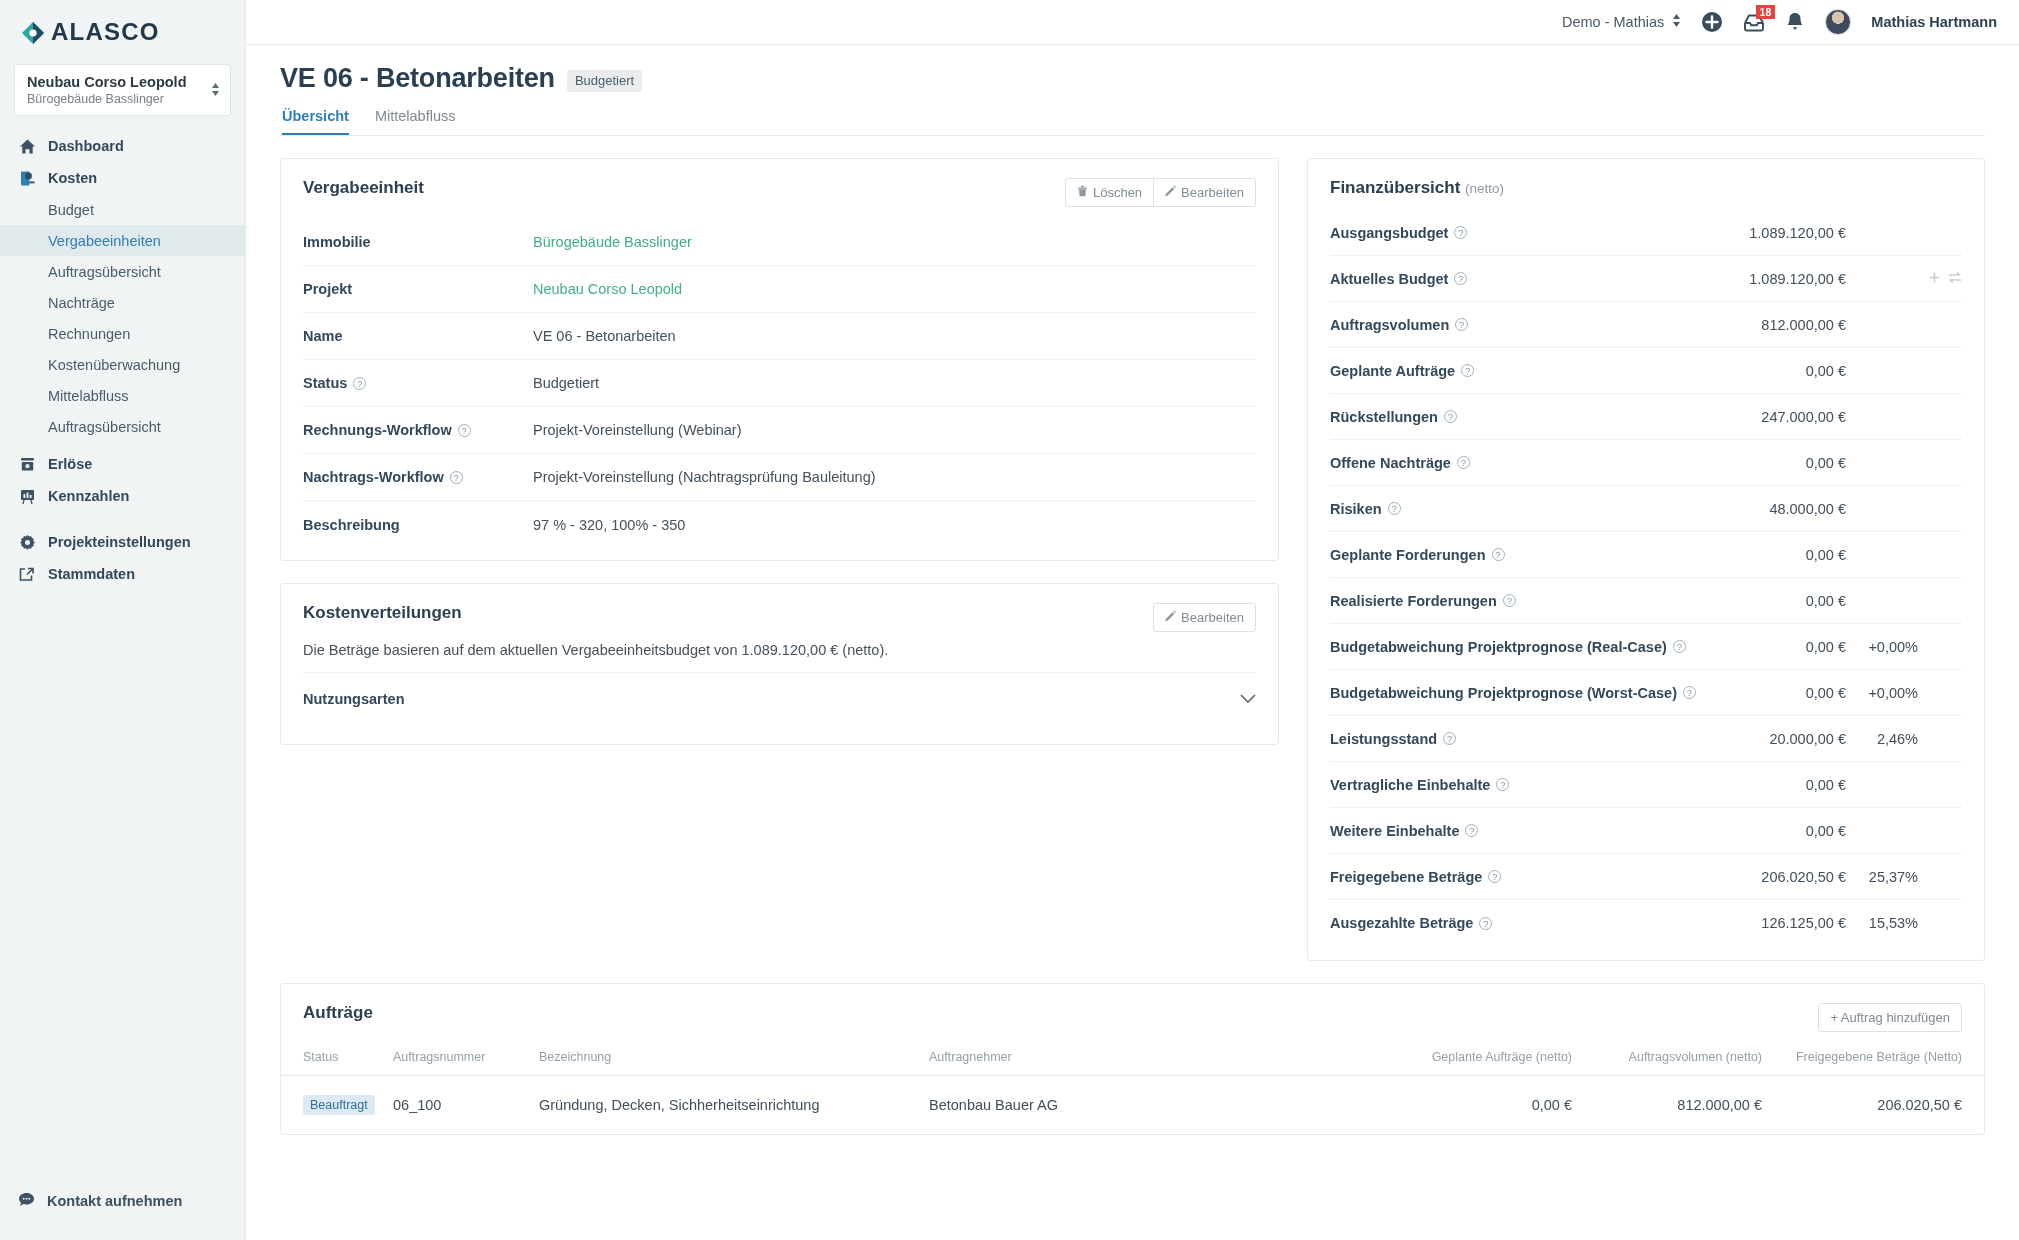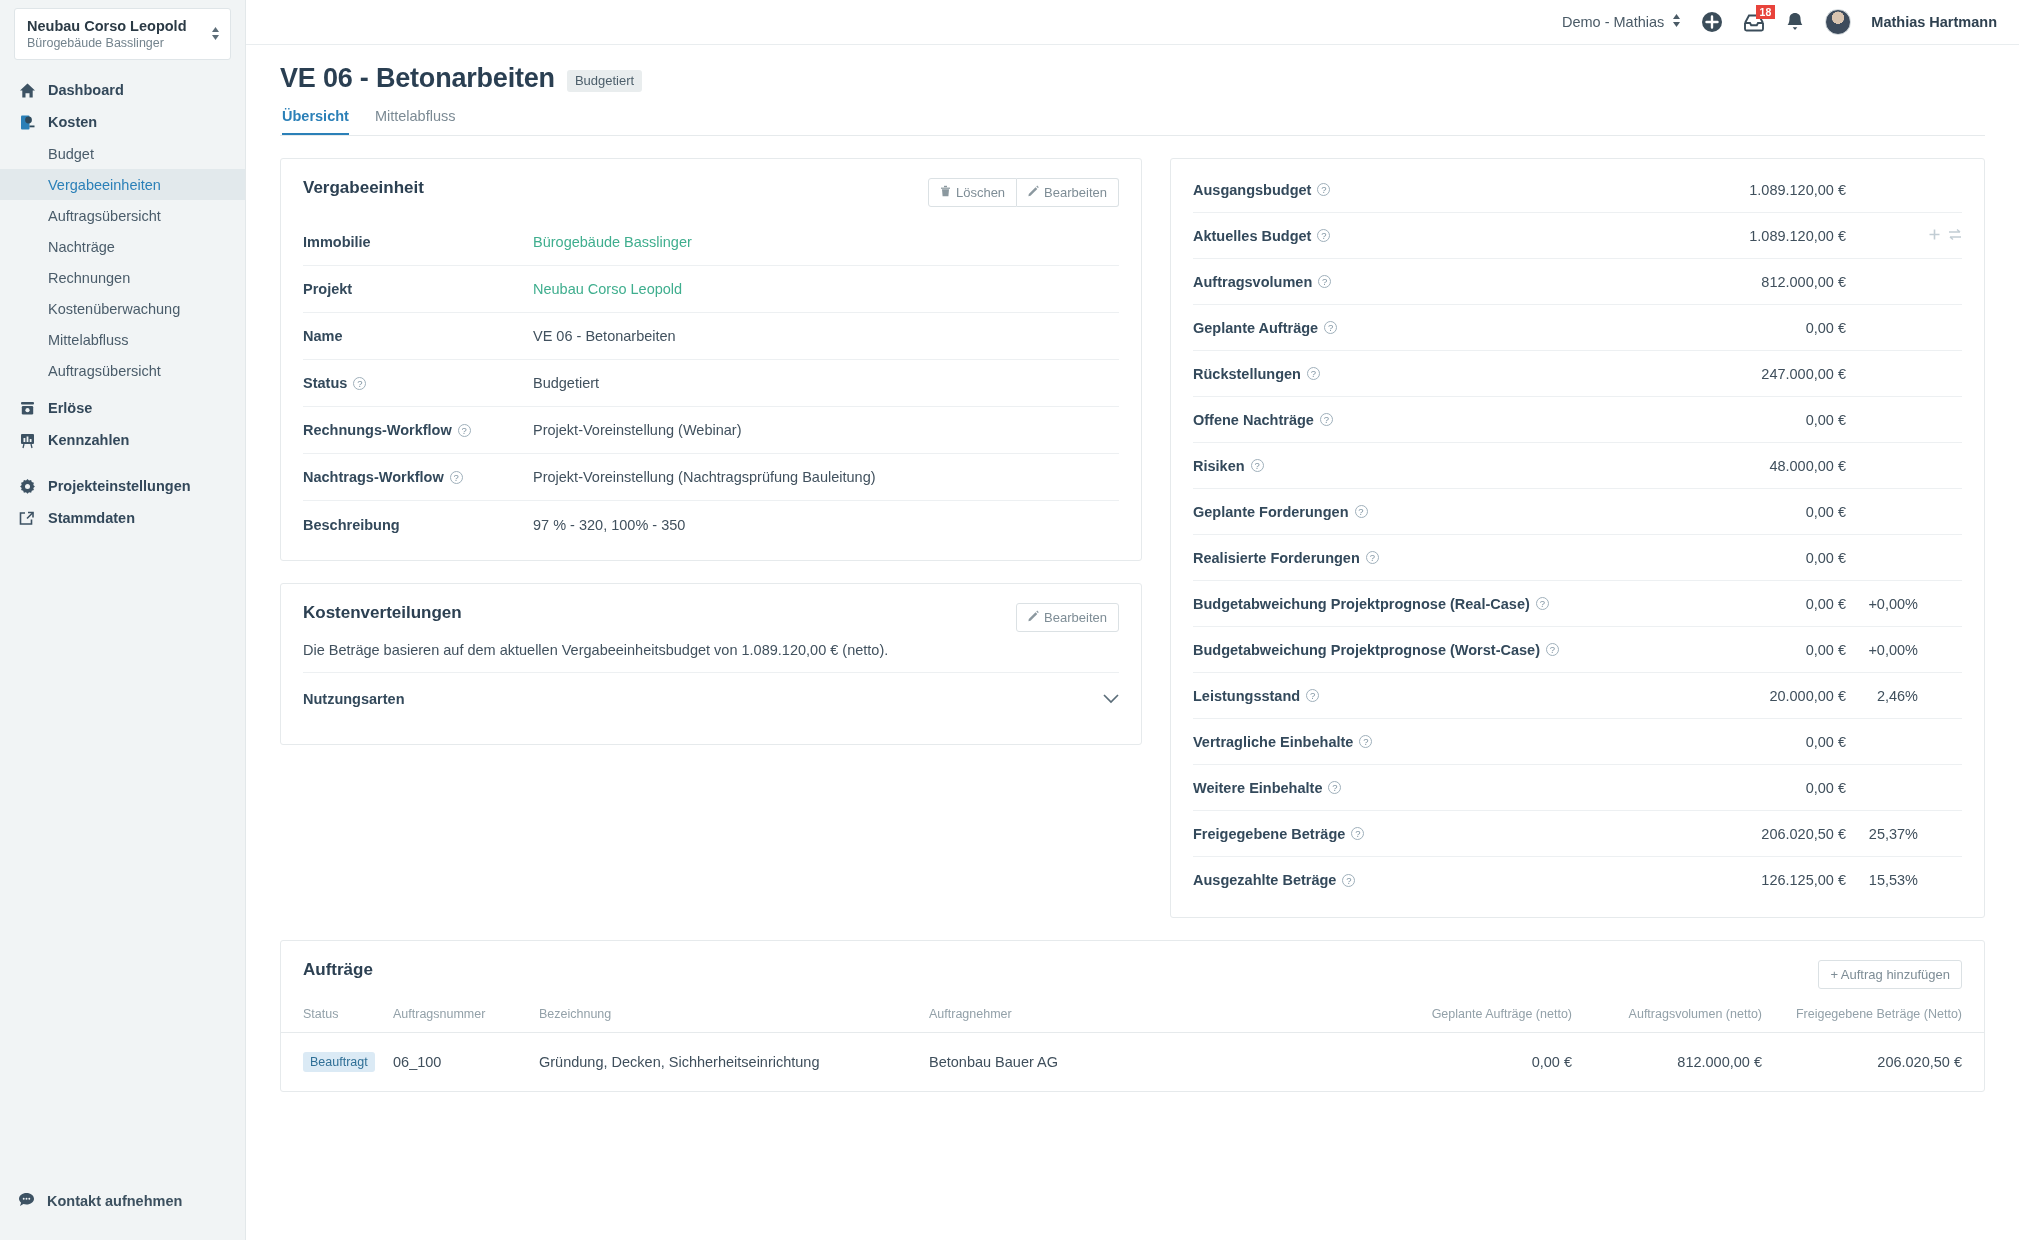--- a/index.html
+++ b/index.html
@@ -89,21 +89,21 @@
   .page-title { font-size: 27px; font-weight:bold; color:#2a3f52; letter-spacing:-0.2px; }
   .pill {
     background:#e9edee; color:#4d5f6b; font-size:13px;
     padding: 3px 8px 4px 8px; border-radius:3px; margin-top:5px;
   }
   .tabs { display:flex; gap:26px; margin-top:14px; border-bottom:1px solid #e6eaec; padding-left:2px; }
   .tab { font-size:14.5px; padding-bottom:9px; color:#7b8a94; cursor:pointer; }
   .tab.active { color:#2b80b8; font-weight:bold; border-bottom:2px solid #2b80b8; }
 
   .cols { display:flex; gap:28px; padding: 22px 34px 0 34px; align-items:flex-start; }
-  .col-l { width: 862px; }
+  .col-l { width: 999px; }
   .col-r { flex:1; }
 
   .card {
     border:1px solid #e6eaec; border-radius:3px; background:#fff;
     margin-bottom: 22px;
   }
   .card-head {
     display:flex; align-items:flex-start; justify-content:space-between;
     padding: 19px 22px 4px 22px;
   }
@@ -173,20 +173,30 @@
     background:#dbeaf5; color:#2f6f96; font-size:12.5px;
     padding:3px 7px; border-radius:3px; display:inline-block;
   }
 </style>
 </head>
 <body>
 
 <div class="app">
 
   <aside class="sidebar">
+    <div class="logo-wrap">
+      <span class="logo-mark">
+        <svg viewBox="0 0 26 26" width="26" height="26">
+          <path d="M2 14 L13 3 L24 14 L13 25 Z" fill="#2aa8a8"></path>
+          <path d="M13 3 L24 14 L13 25 Z" fill="#1f4b63"></path>
+          <circle cx="13" cy="14" r="3.6" fill="#ffffff"></circle>
+        </svg>
+      </span>
+      <span class="logo-text">ALASCO</span>
+    </div>
 
     <div class="project-select">
       <div>
         <div class="ps-name">Neubau Corso Leopold</div>
         <div class="ps-sub">Bürogebäude Basslinger</div>
       </div>
       <span class="ps-chevrons">
         <svg width="9" height="13" viewBox="0 0 9 13">
             <path d="M4.5 0 L8 5 L1 5 Z" fill="#5d6d78"></path>
             <path d="M4.5 13 L1 8 L8 8 Z" fill="#5d6d78"></path>
@@ -455,20 +465,26 @@
                 <svg width="16" height="10" viewBox="0 0 16 10" fill="none" stroke="#5b6d79" stroke-width="1.7">
                     <path d="M1 1 L8 8 L15 1"></path>
                   </svg>
               </span>
             </div>
           </section>
         </div>
 
         <div class="col-r">
           <section class="card">
+            <div class="card-head">
+              <div class="card-title">
+                <span>Finanzübersicht</span>
+                <span class="sub">(netto)</span>
+              </div>
+            </div>
             <div class="fin">
 
               <div class="fin-row">
                 <div class="fin-l">
                     <span>Ausgangsbudget</span>
                     <span class="qmark">?</span>
                   </div>
                 <div class="fin-amt">1.089.120,00 €</div>
                 <div class="fin-pct"></div>
                 <div class="fin-act"></div>

